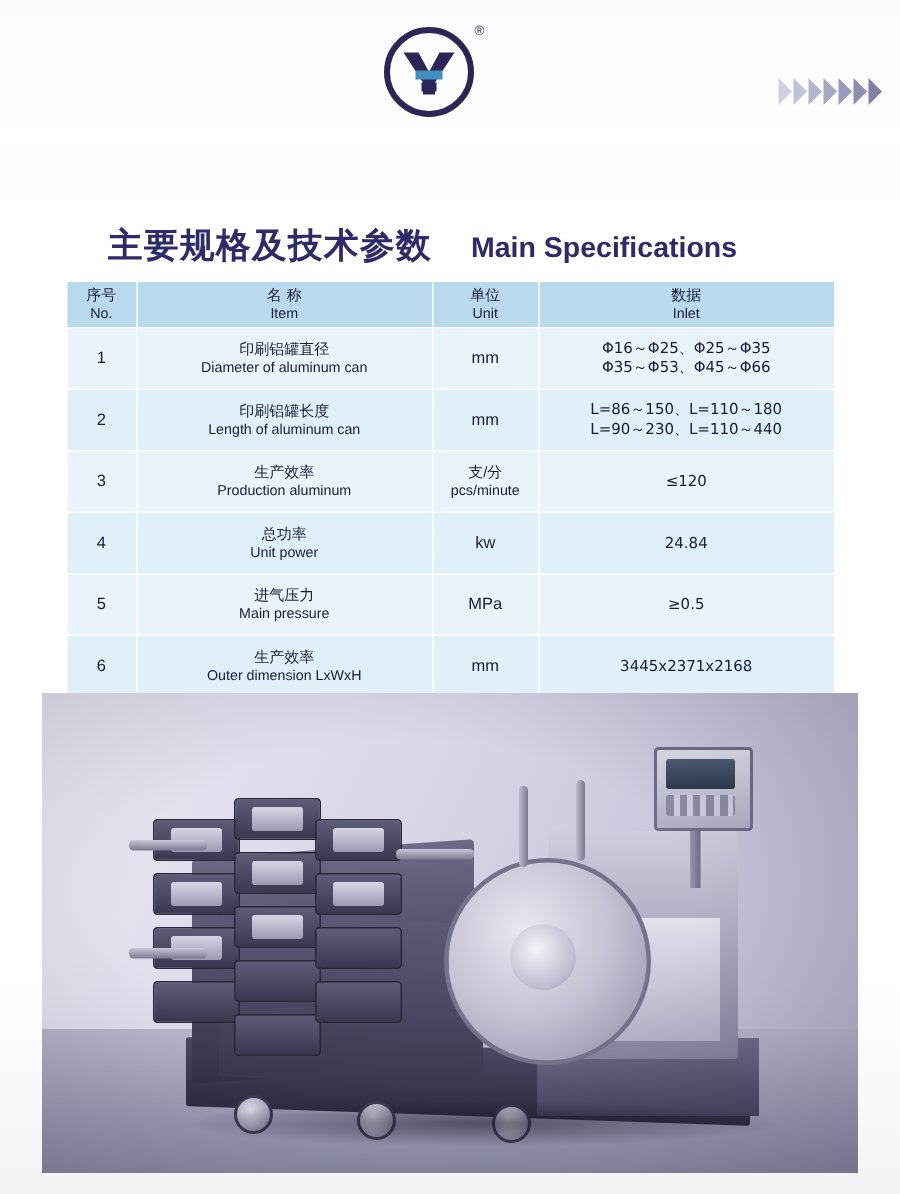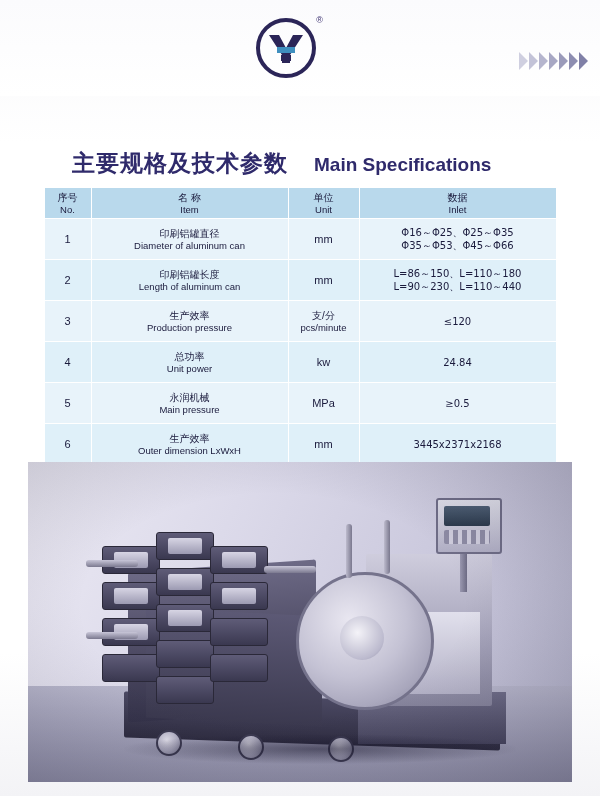--- a/index.html
+++ b/index.html
@@ -386,21 +386,21 @@
         <td>
           <span class="data-line">L=86～150、L=110～180</span>
           <span class="data-line">L=90～230、L=110～440</span>
         </td>
       </tr>
 
       <tr>
         <td class="cell-num">3</td>
         <td>
           <span class="cell-cn">生产效率</span>
-          <span class="cell-en">Production pressure</span>
+          <span class="cell-en">Production aluminum</span>
         </td>
         <td>
           <span class="cell-cn">支/分</span>
           <span class="cell-en">pcs/minute</span>
         </td>
         <td>
           <span class="data-line">≤120</span>
         </td>
       </tr>
 
@@ -412,21 +412,21 @@
         </td>
         <td class="cell-num">kw</td>
         <td>
           <span class="data-line">24.84</span>
         </td>
       </tr>
 
       <tr>
         <td class="cell-num">5</td>
         <td>
-          <span class="cell-cn">永润机械</span>
+          <span class="cell-cn">进气压力</span>
           <span class="cell-en">Main pressure</span>
         </td>
         <td class="cell-num">MPa</td>
         <td>
           <span class="data-line">≥0.5</span>
         </td>
       </tr>
 
       <tr>
         <td class="cell-num">6</td>

